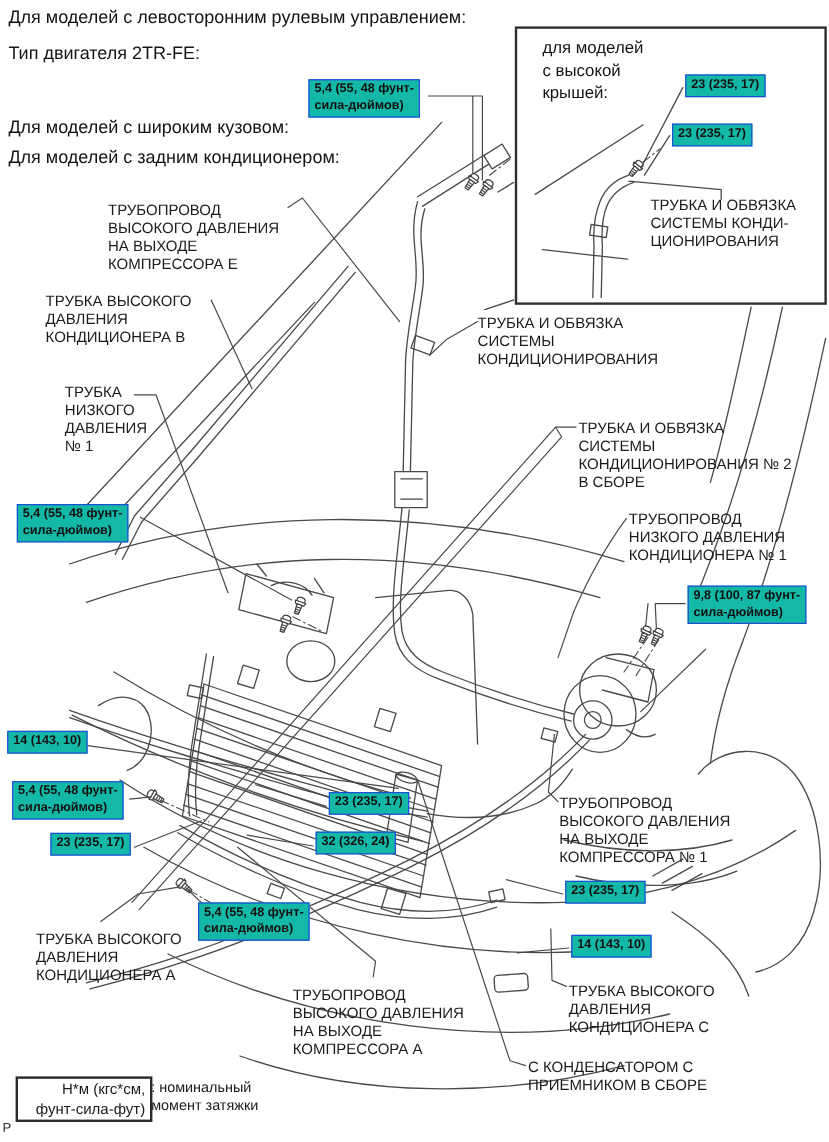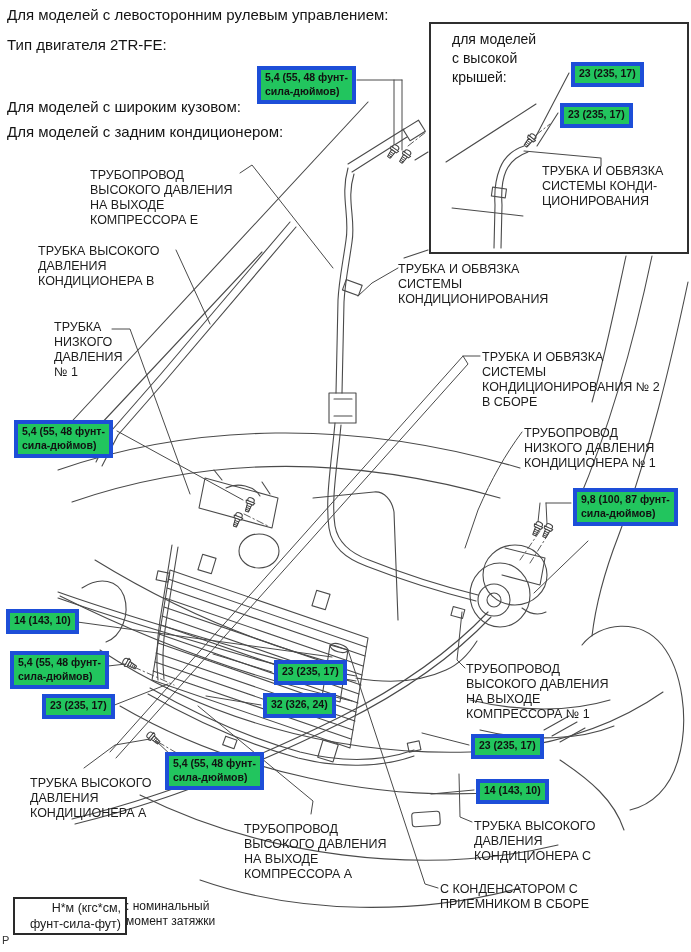--- a/index.html
+++ b/index.html
@@ -2,21 +2,21 @@
 <html><head>
 <meta charset="utf-8">
 <style>
   html,body{margin:0;padding:0;background:#fff;}
   #stage{position:relative;width:691px;height:952px;background:#ffffff;overflow:hidden;
          font-family:"Liberation Sans",sans-serif;color:#1a1a1a;padding-left:32px;}
   svg.art{position:absolute;left:0;top:0;}
   .hdr{position:absolute;left:7px;font-size:15px;color:#141414;white-space:nowrap;}
   .callout{position:absolute;font-size:12.5px;line-height:1.2;color:#1c1c1c;white-space:pre-line;}
   .tq{position:absolute;font-size:10.5px;font-weight:bold;line-height:1.3;color:#111;
-      border:4px solid #1d4ed8;background:#22c55e;padding:1px 4px 2px 4px;white-space:pre-line;}
+      border:1px solid #1d4ed8;background:#14b8a6;padding:1px 4px 2px 4px;white-space:pre-line;}
   .inset-frame{position:absolute;left:429px;top:22px;width:256px;height:228px;
       border:2px solid #2f2f2f;background:transparent;}
   .inset-title{position:absolute;left:439px;top:30px;font-size:14px;line-height:1.35;
       color:#141414;white-space:pre-line;margin-left:13px;}
   .legend-box{position:absolute;left:13px;top:897px;width:102px;font-size:12.5px;line-height:1.28;
       border:2px solid #2a2a2a;padding:1px 4px;white-space:pre-line;background:#fff;text-align:right;}
   .legend-text{position:absolute;left:126px;top:899px;font-size:12px;line-height:1.28;white-space:pre-line;}
   .page-marker{position:absolute;left:2px;top:934px;font-size:11px;color:#333;}
 </style>
 </head>

